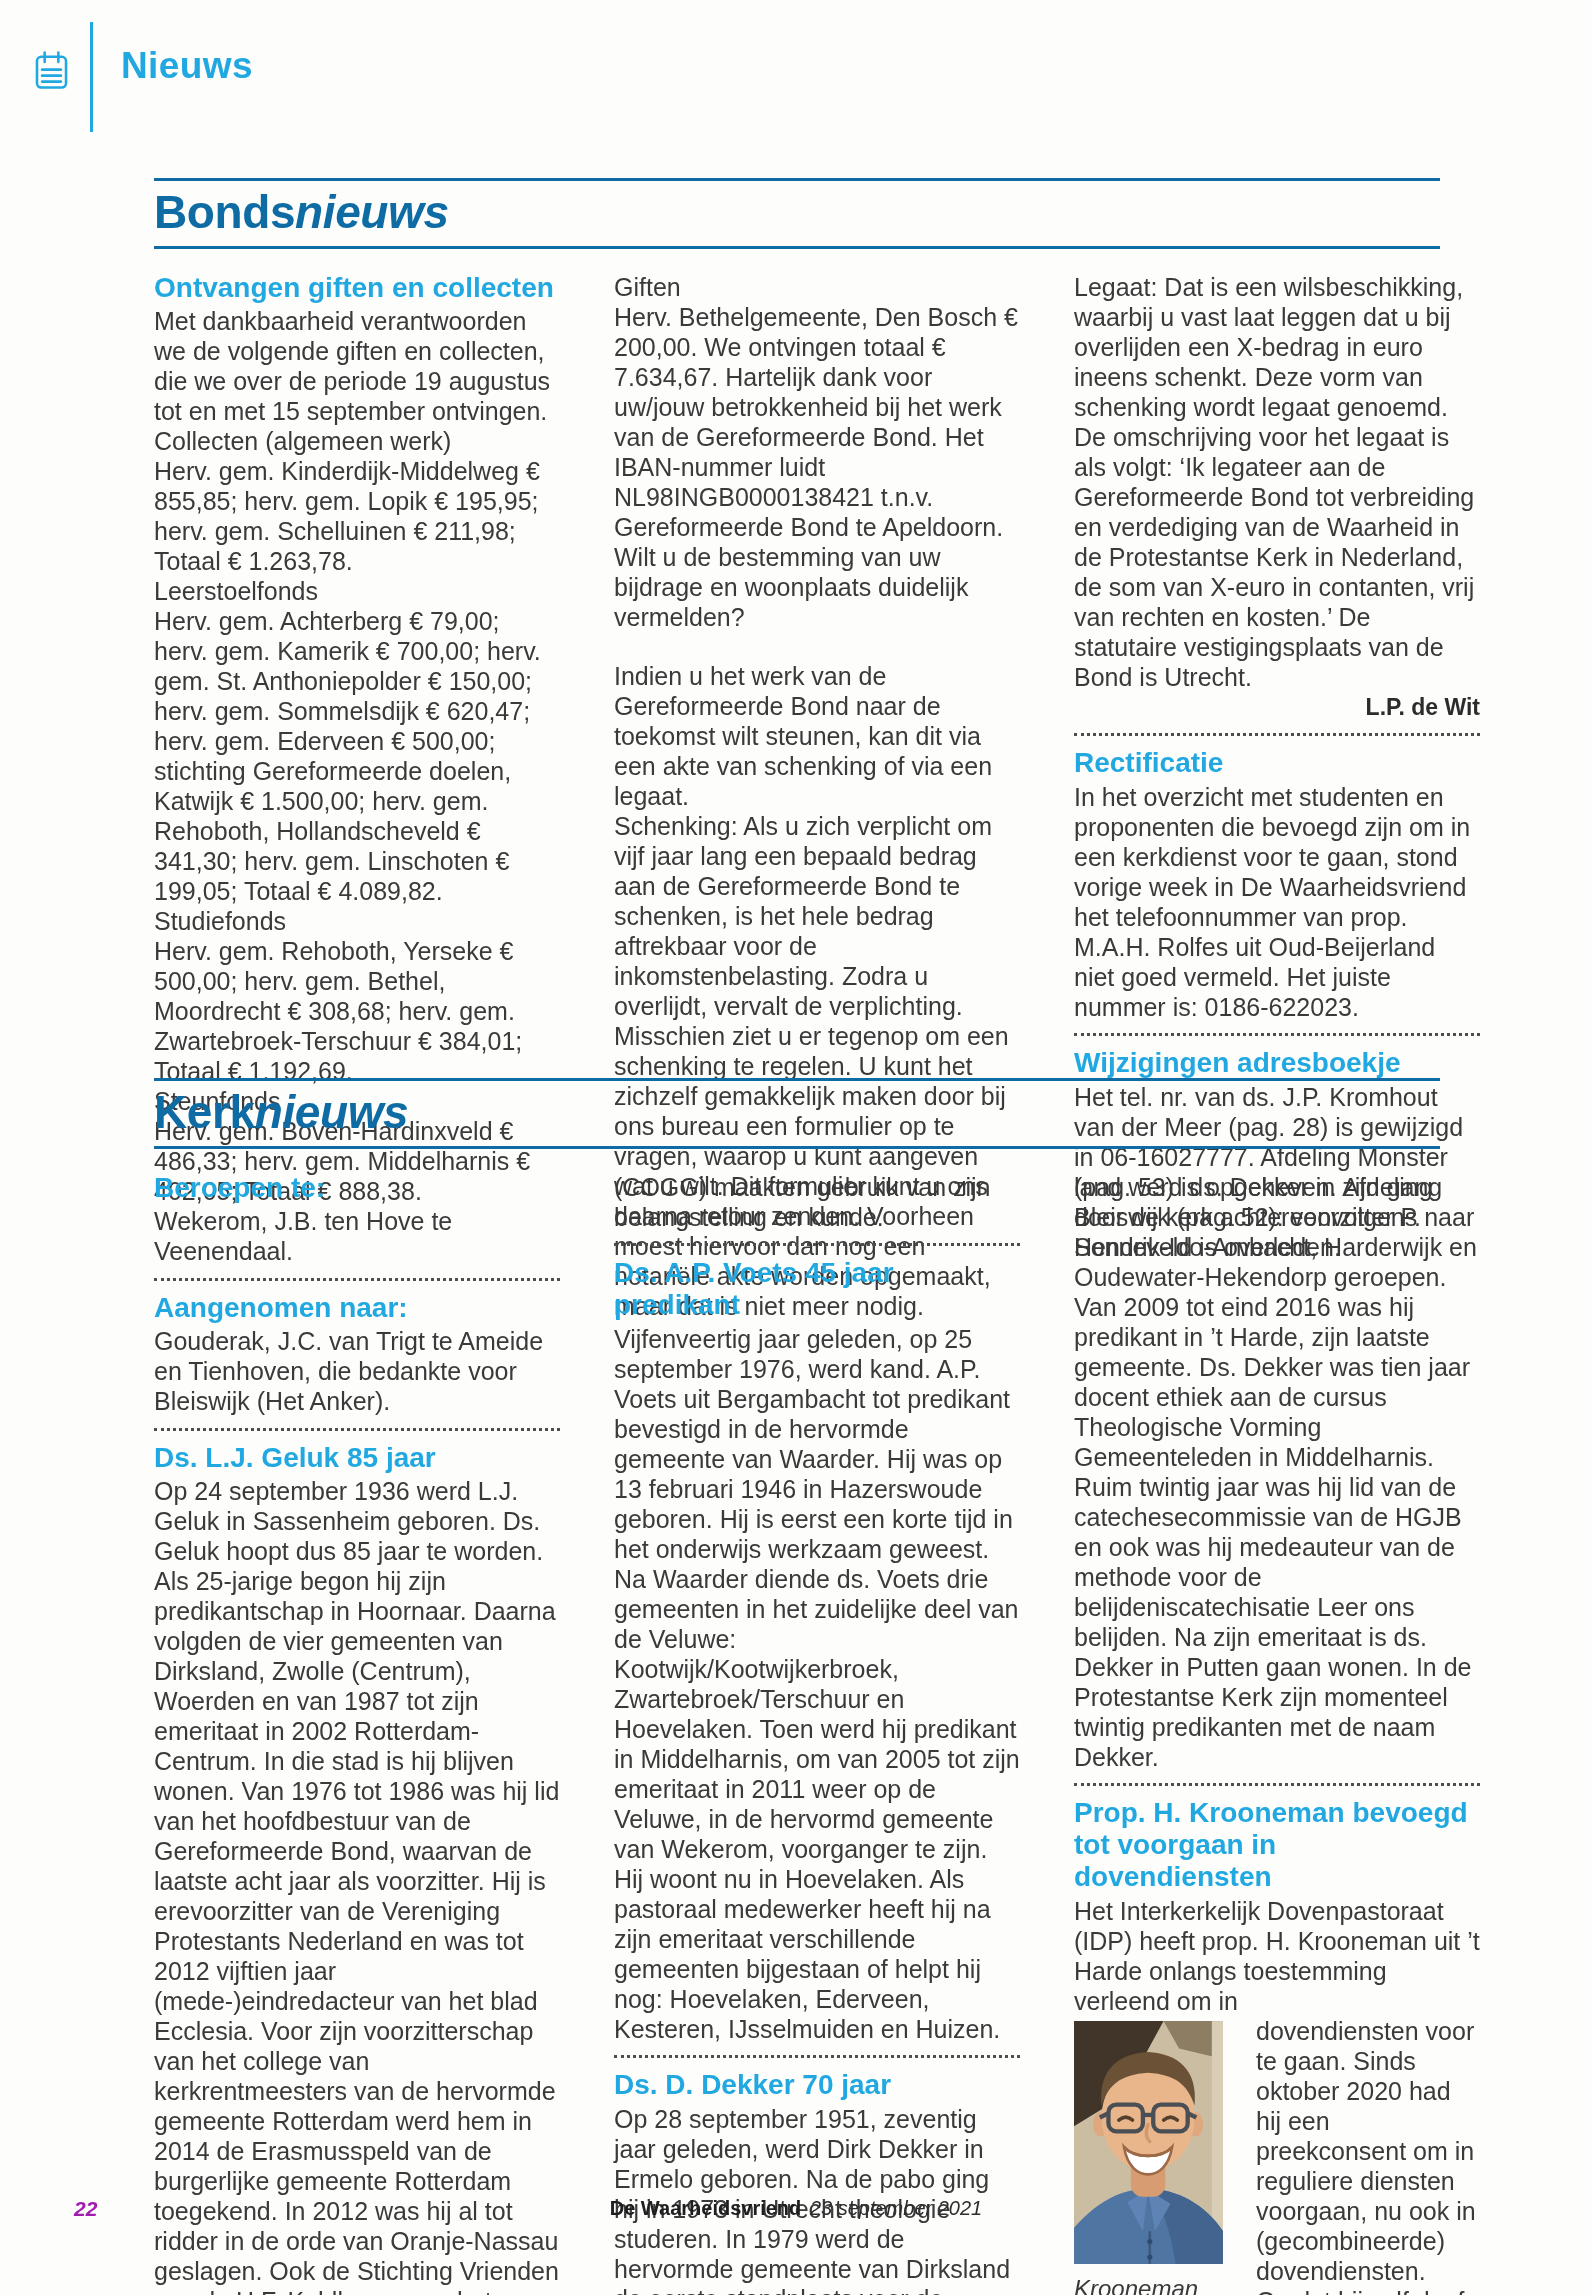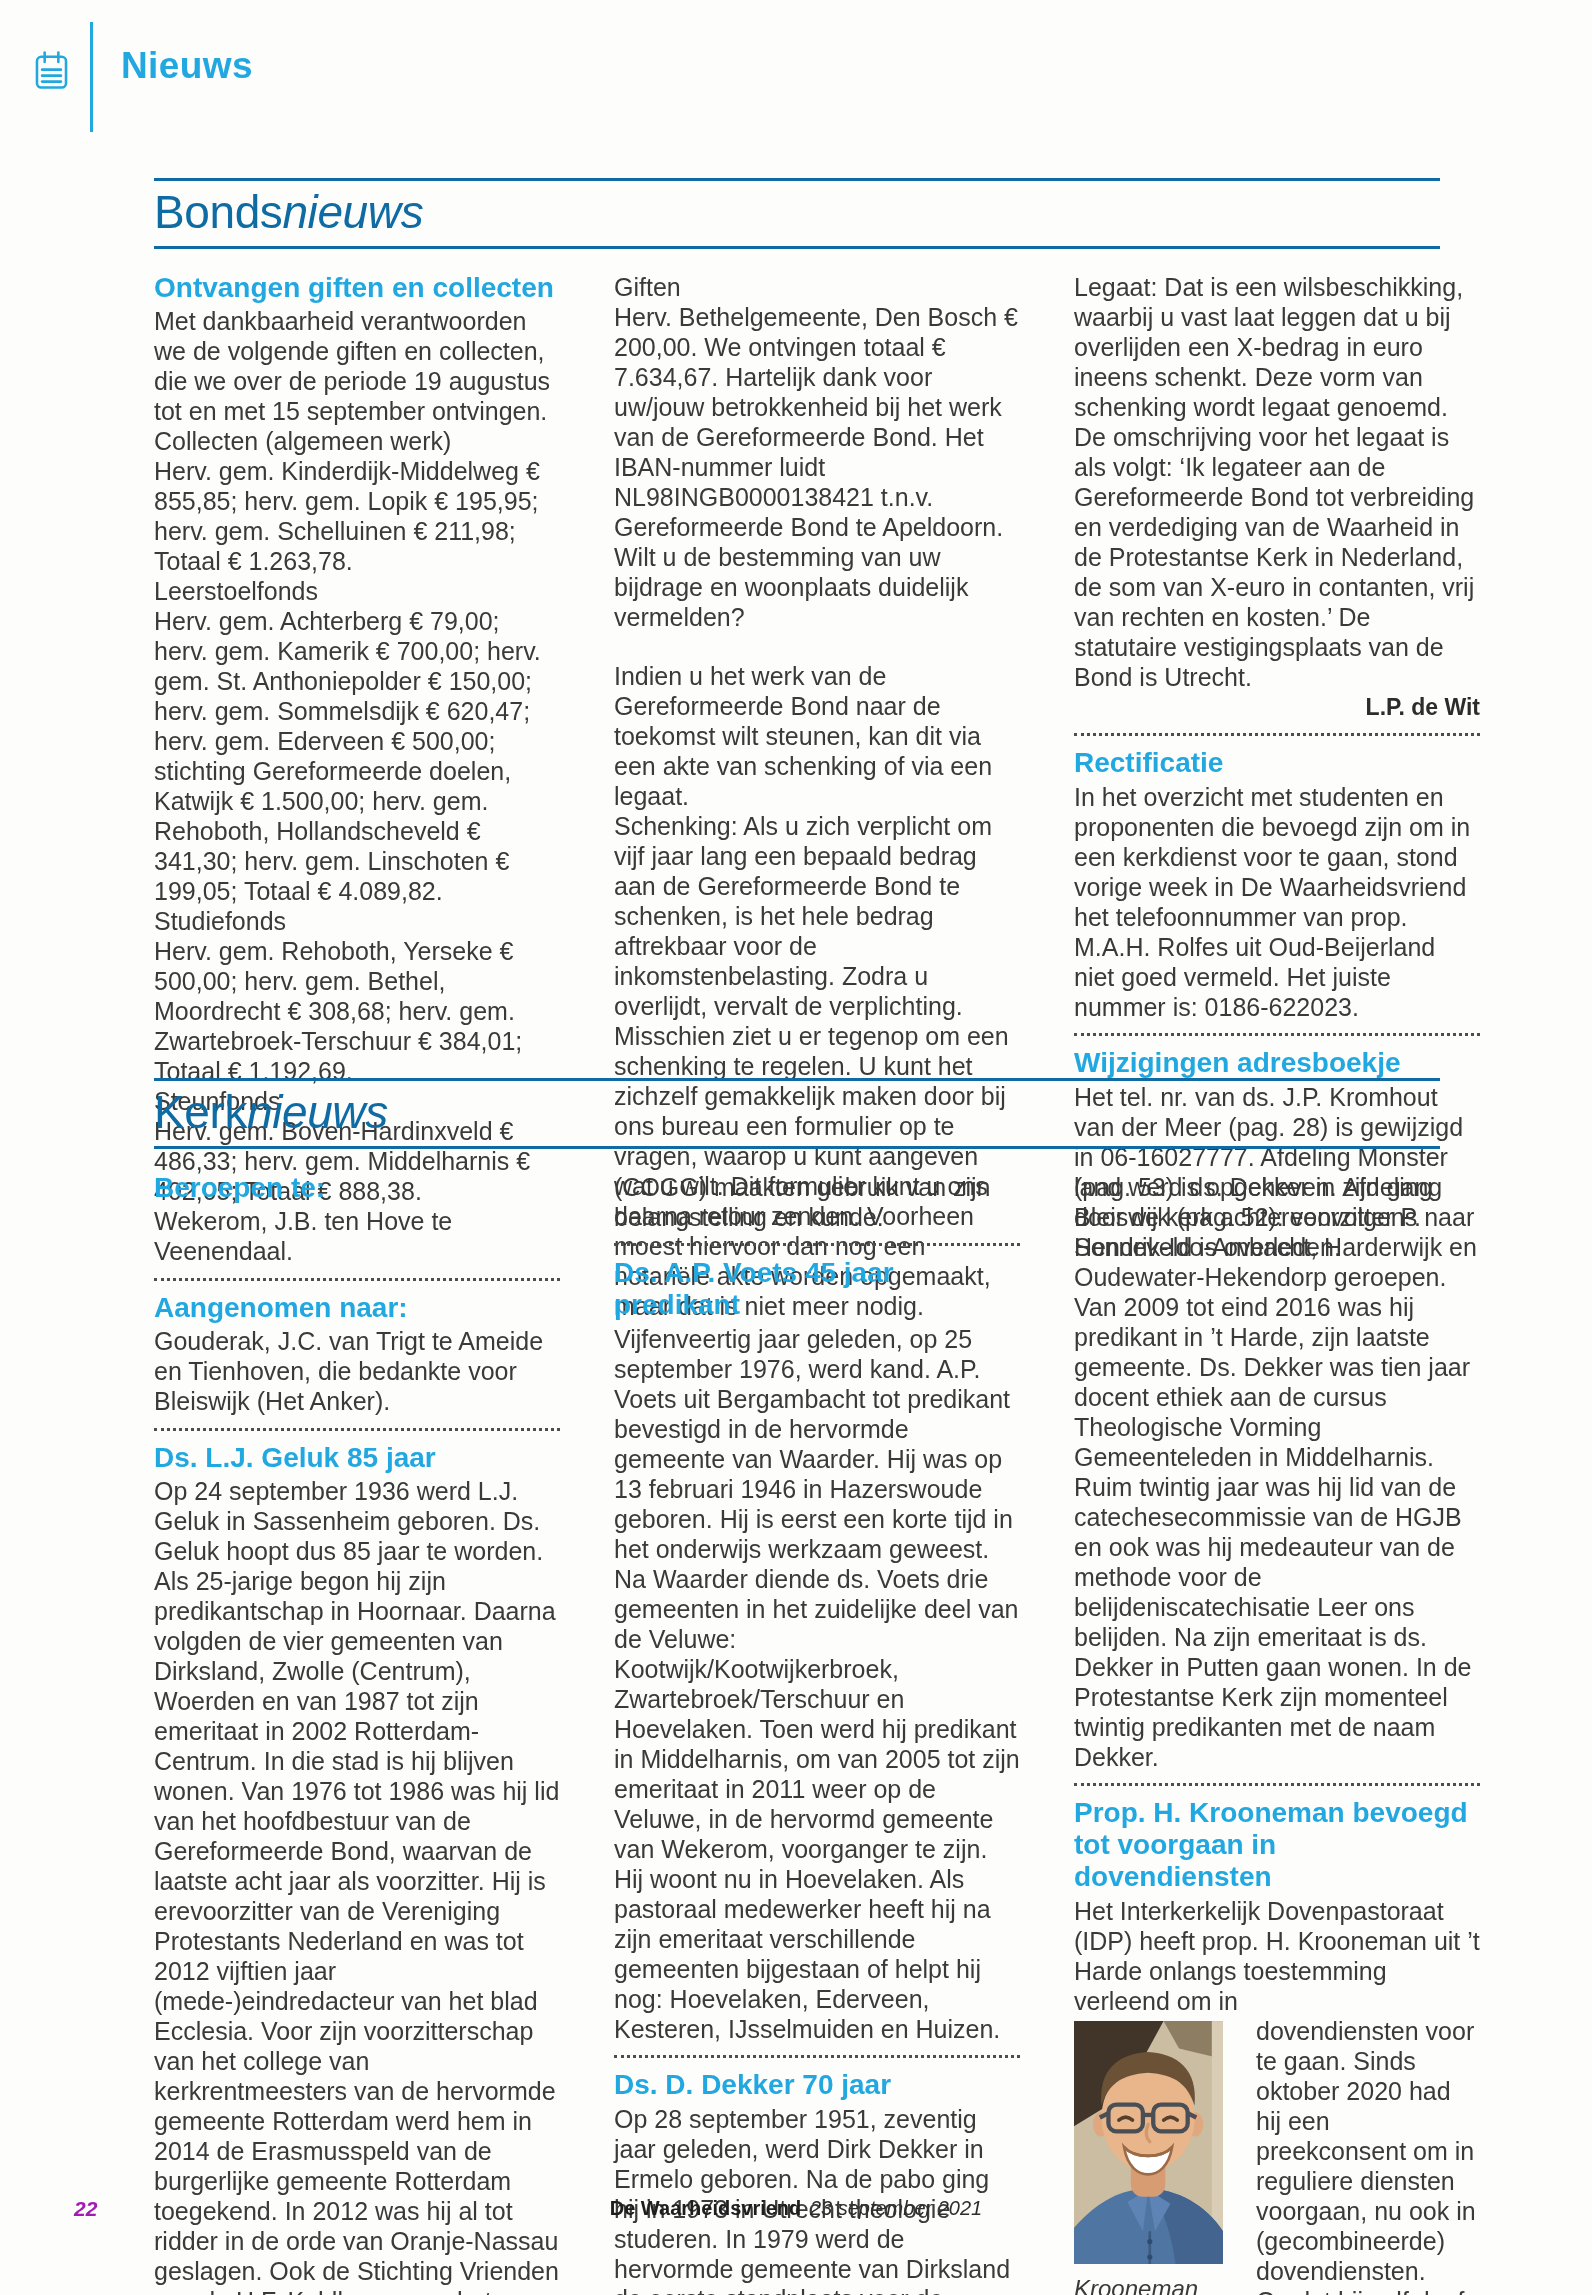--- a/index.html
+++ b/index.html
@@ -18,21 +18,21 @@
   .mast-icon{position:absolute;left:35px;top:50px;width:33px;height:41px;}
   .mast-rule{position:absolute;left:90px;top:22.4px;width:2.6px;height:110px;background:var(--cyan);}
   .mast-title{position:absolute;left:121px;top:45px;margin:0;
     font-size:37px;font-weight:bold;color:var(--cyan);letter-spacing:0.4px;}
   
   .news-section{position:absolute;left:154px;width:1286px;}
   .section-bonds{top:178px;}
   .section-kerk{top:1078px;}
   .section-header{border-top:3.5px solid var(--blue);border-bottom:3.5px solid var(--blue);
     padding:7px 0 10.4px;}
-  .section-title{margin:0;font-size:46px;line-height:48px;font-weight:normal;color:var(--blue);letter-spacing:-0.4px;}
+  .section-title{margin:0;font-size:46px;line-height:48px;font-weight:bold;color:var(--blue);letter-spacing:-0.4px;}
   .t-italic{font-style:italic;}
   .columns{display:flex;gap:54px;margin-top:22.4px;align-items:flex-start;}
   .col{flex:0 0 406px;width:406px;font-size:25px;line-height:30px;text-align:left;}
   .col > :first-child{margin-top:0;}
   .body-p{margin:0;}
   .it{}
   .sub-heading{margin:6px 0 2.6px;font-size:28px;line-height:32px;font-weight:bold;color:var(--cyan);}
   .dots{height:0;border:0;border-top:3.5px dotted #4d4d4d;margin:11.2px 0 11.2px;}
   .author{text-align:right;font-weight:bold;font-size:23px;color:#2c2c2c;line-height:30px;}
   .gap{height:29px;}

